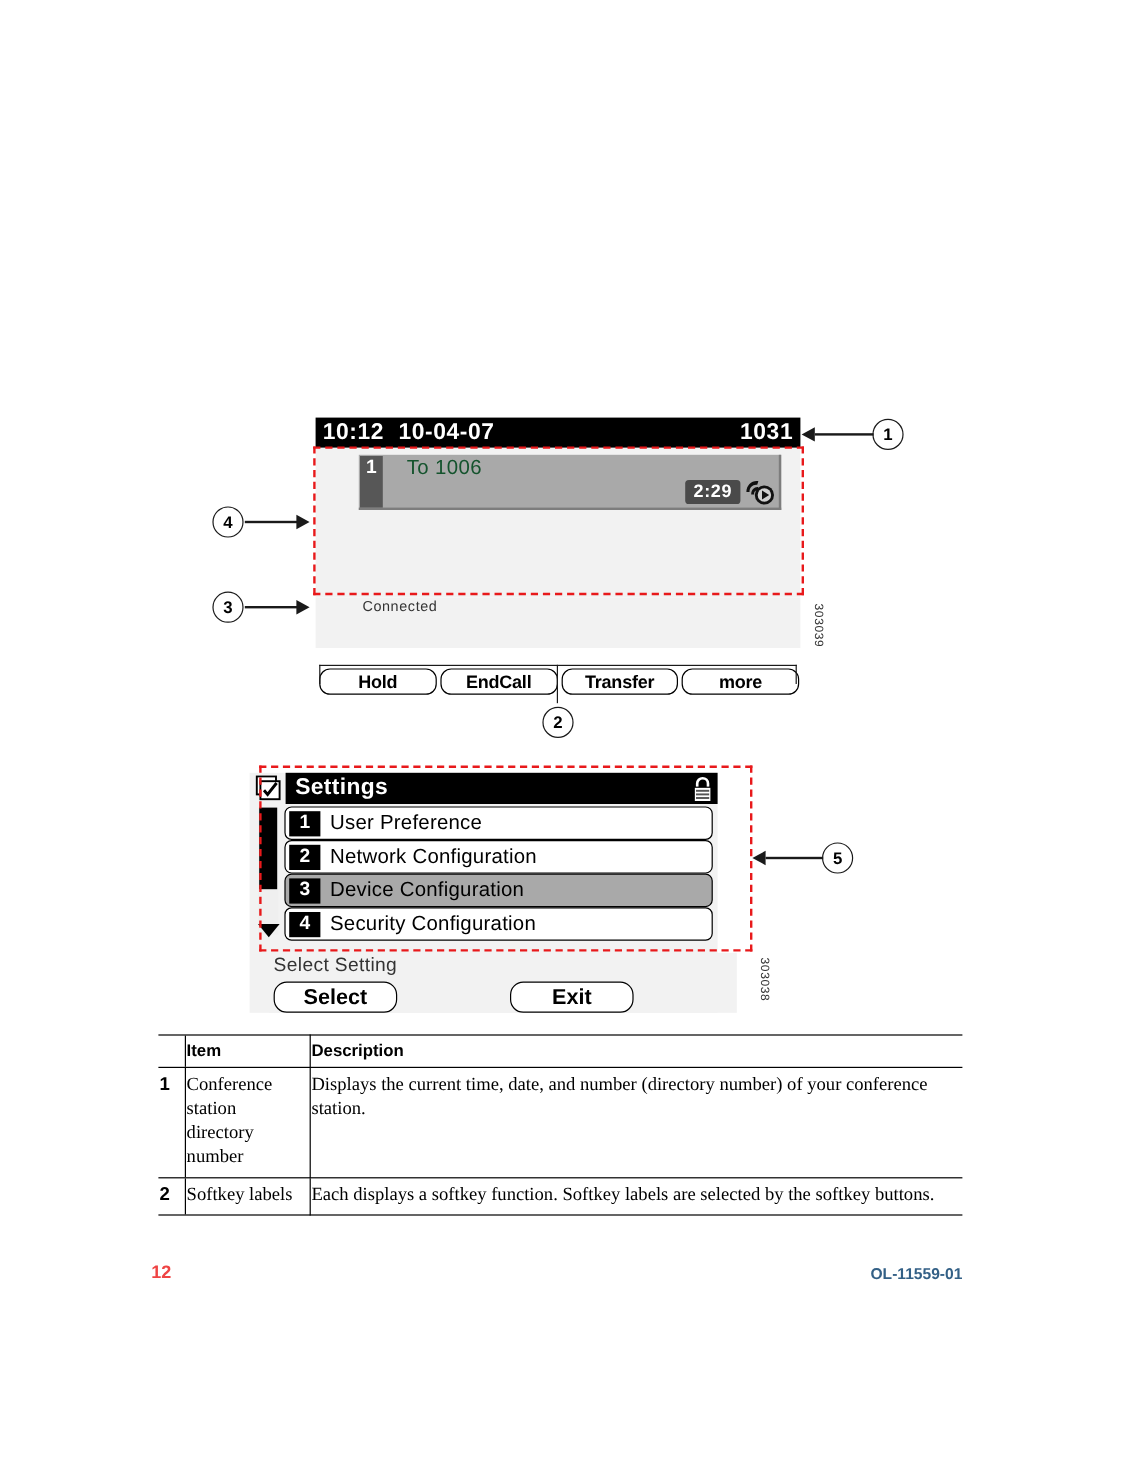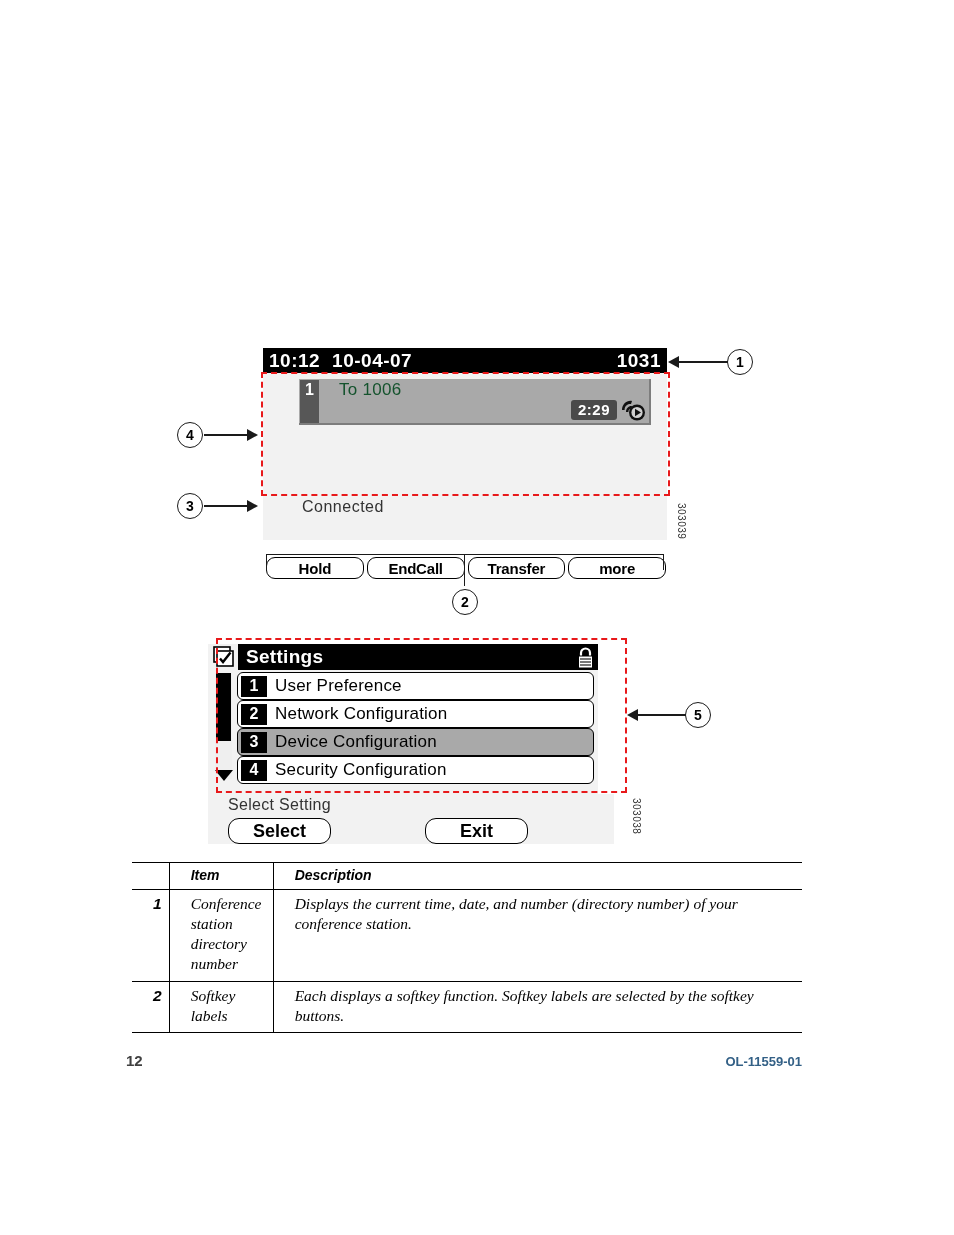--- a/index.html
+++ b/index.html
@@ -69,21 +69,21 @@
     font-weight:bold; font-size:15px;
     padding:1px 7px 2px 7px; border-radius:3px;
     letter-spacing:0.5px;
     text-align:right;
   }
   .callicon { position:absolute; right:3px; top:18px; width:28px; height:25px; }
 
   .connected {
     position:absolute; left:302px; top:482px;
     font-family:"Liberation Sans", sans-serif;
-    font-size:16px; color:#333; letter-spacing:0.5px;
+    font-size:12px; color:#333; letter-spacing:0.5px;
   }
   .sk-strip1 {
     position:absolute; left:263px; top:482px;
     width:404px; height:42px; background:#f2f2f2; z-index:-1;
   }
   .softkeys1 {
     position:absolute; left:266px; top:504px;
     width:400px; display:flex; gap:3px;
   }
   .softkey {
@@ -212,41 +212,41 @@
     font-family:"Liberation Sans", sans-serif;
     font-size:10px; color:#333;
     writing-mode:vertical-rl; letter-spacing:0.5px;
   }
 
   
   .tbl {
     position:absolute; left:132px; top:862px;
     width:670px; border-collapse:collapse;
   }
-  .tbl td, .tbl th { vertical-align:top; padding:4px 7px 6px 21px;font-style:italic; }
+  .tbl td, .tbl th { vertical-align:top; padding:4px 7px 6px 1px; }
   .tbl thead th {
     font-family:"Liberation Sans", sans-serif;
     font-weight:bold; font-size:14px; text-align:left;
     border-top:1.3px solid #000; border-bottom:1.3px solid #000;
   }
   .tbl tbody td {
     font-size:15.5px; line-height:1.3;
     border-bottom:1.1px solid #000;
   }
   .col-n { width:22px; font-family:"Liberation Sans", sans-serif; font-weight:bold; font-size:14px; }
   .col-i { width:104px; border-left:1.1px solid #000; border-right:1.1px solid #000; }
   .col-d { }
   .tbl thead th.col-i { border-left:1.1px solid #000; border-right:1.1px solid #000; }
   .tbl thead th.col-n { border-left:none; }
 
   
   .pagenum {
     position:absolute; left:126px; top:1052px;
     font-family:"Liberation Sans", sans-serif;
-    font-weight:bold; font-size:15px; color:#404040;
+    font-weight:bold; font-size:15px; color:#ef4444;
   }
   .docid {
     position:absolute; right:152px; top:1054px;
     font-family:"Liberation Sans", sans-serif;
     font-weight:bold; font-size:13px; color:#336086;text-align:right;
   }
 </style>
 </head>
 <body>
 

